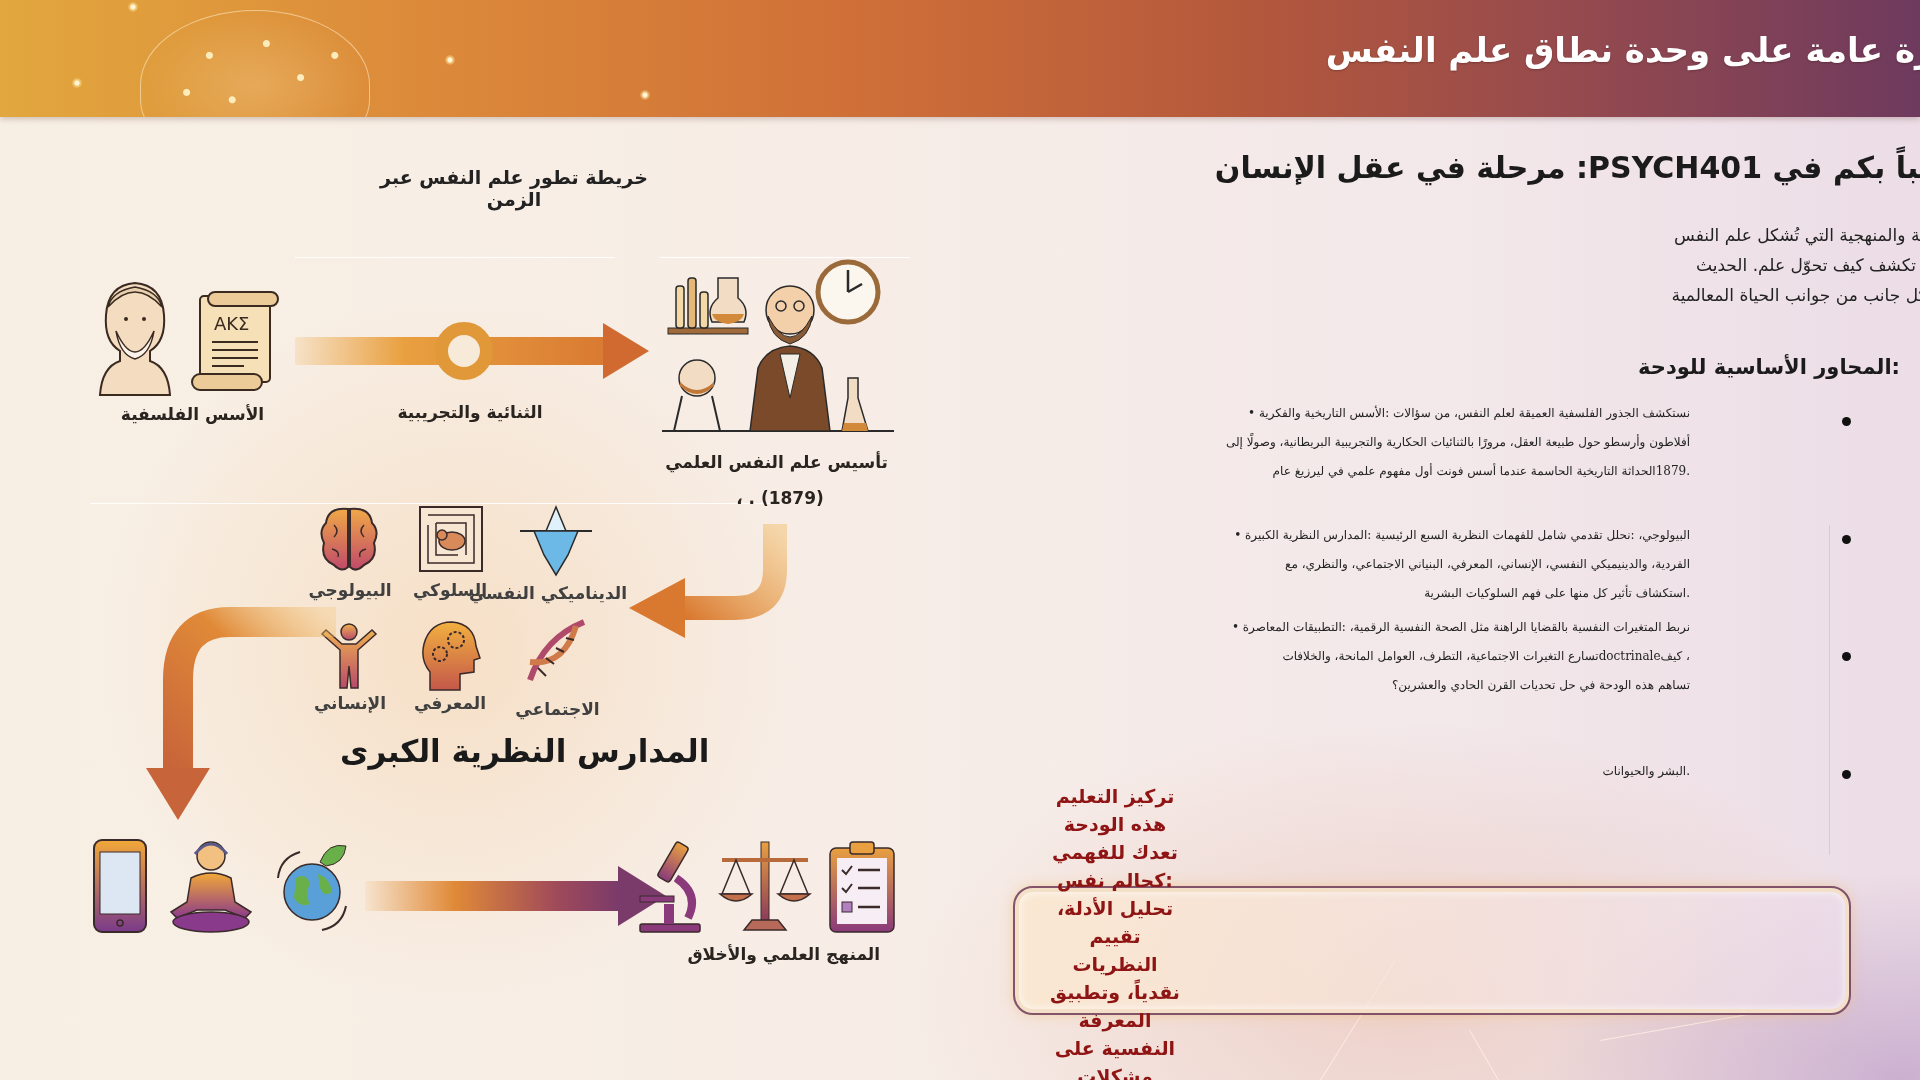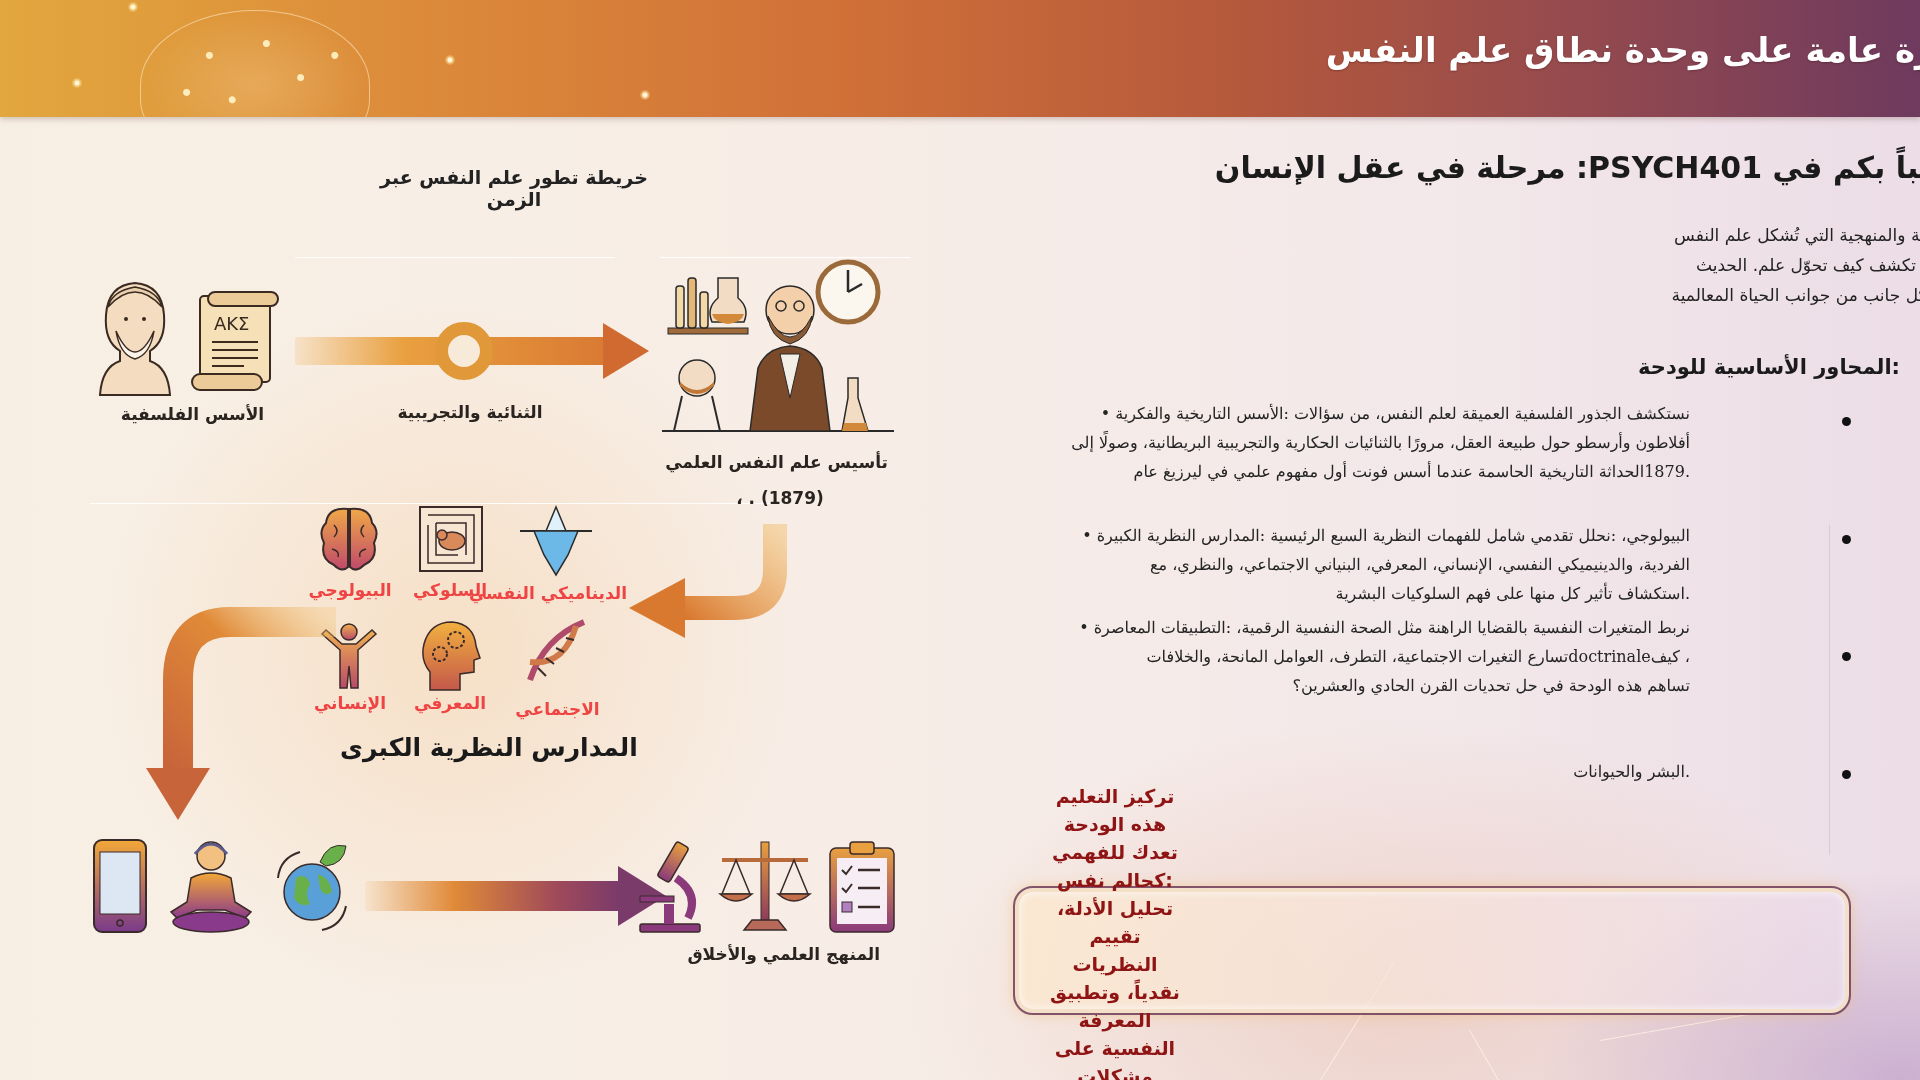--- a/index.html
+++ b/index.html
@@ -52,34 +52,34 @@
   .rule { position: absolute; height: 1px; background: rgba(255,255,255,0.9); }
   .stage-label { position: absolute; direction: rtl; text-align: center; font-size: 17px; font-weight: bold; color: #2a2420; white-space: nowrap; }
   .icon-box { position: absolute; display: flex; align-items: center; }
   .arrow-h {
     position: absolute; height: 28px; border-radius: 2px;
   }
   .arrow-head {
     position: absolute; width: 0; height: 0;
     border-top: 28px solid transparent; border-bottom: 28px solid transparent;
   }
-  .school-label { position: absolute; direction: rtl; text-align: center; font-size: 17px; font-weight: bold; color: #ef4444; white-space: nowrap; }
-  .schools-title { position: absolute; direction: rtl; font-size: 25px; font-weight: bold; color: #1a1a1a; white-space: nowrap; }
+  .school-label { position: absolute; direction: rtl; text-align: center; font-size: 17px; font-weight: bold; color: #404040; white-space: nowrap; }
+  .schools-title { position: absolute; direction: rtl; font-size: 31px; font-weight: bold; color: #1a1a1a; white-space: nowrap; }
 
   
   .rc-heading {
     position: absolute; top: 150px; right: -58px;
     direction: rtl; white-space: nowrap;
     font-size: 30px; font-weight: bold; color: #1b1b1b;
   }
   .intro { position: absolute; right: -42px; top: 220px; direction: rtl; width: 360px; font-size: 17px; line-height: 30px; color: #222; white-space: nowrap; overflow: visible; }
   .axes-title { position: absolute; right: 20px; top: 355px; direction: rtl; font-size: 21px; font-weight: bold; color: #1b1b1b; white-space: nowrap; }
   .bullet-text {
     position: absolute; left: 1050px; width: 640px; direction: rtl; text-align: right;
-    font-family: "DejaVu Serif", serif; font-size: 16px; line-height: 29px; color: #242424;
+    font-family: "DejaVu Serif", serif; font-size: 12px; line-height: 29px; color: #242424;
   }
   .bullet-dot { position: absolute; left: 1842px; width: 9px; height: 9px; border-radius: 50%; background: #111; }
   .vline { position: absolute; left: 1829px; top: 525px; width: 1px; height: 330px; background: rgba(200,190,200,0.6); }
 
   .red-text {
     position: absolute; left: 1050px; top: 782px; width: 130px;
     direction: rtl; text-align: center;
     font-size: 19px; font-weight: bold; line-height: 28px; color: #8f1414;
   }
   .focus-box {

